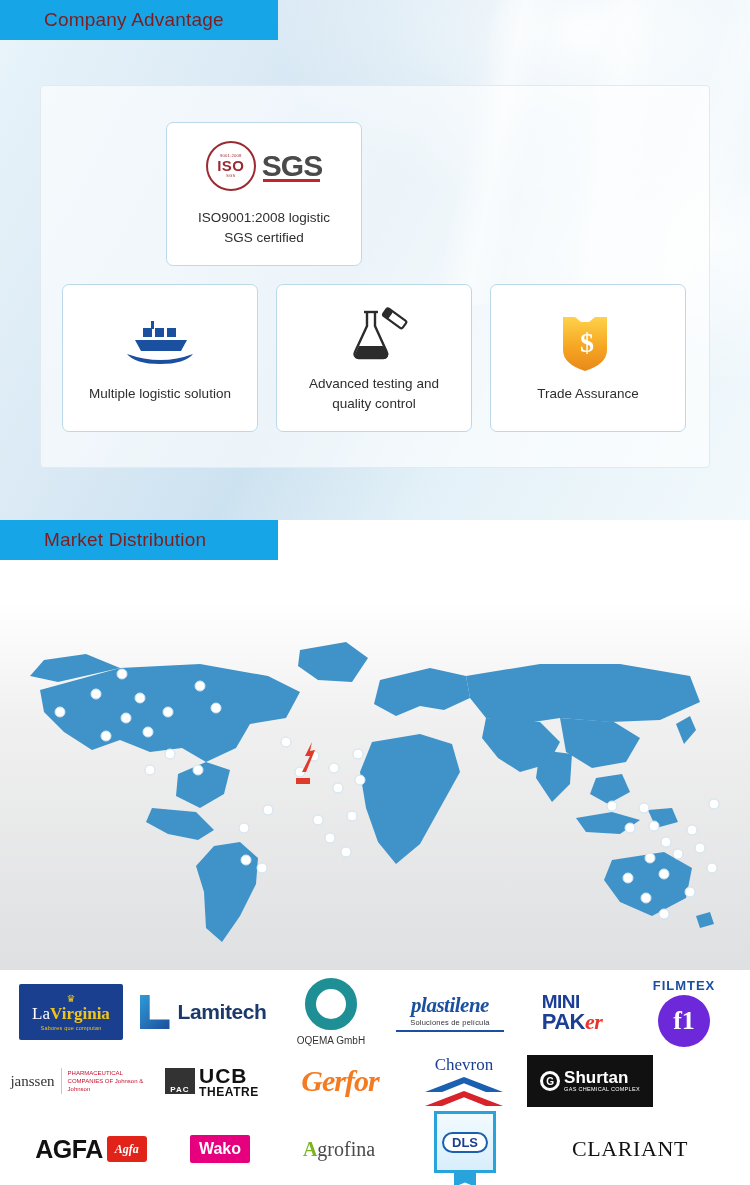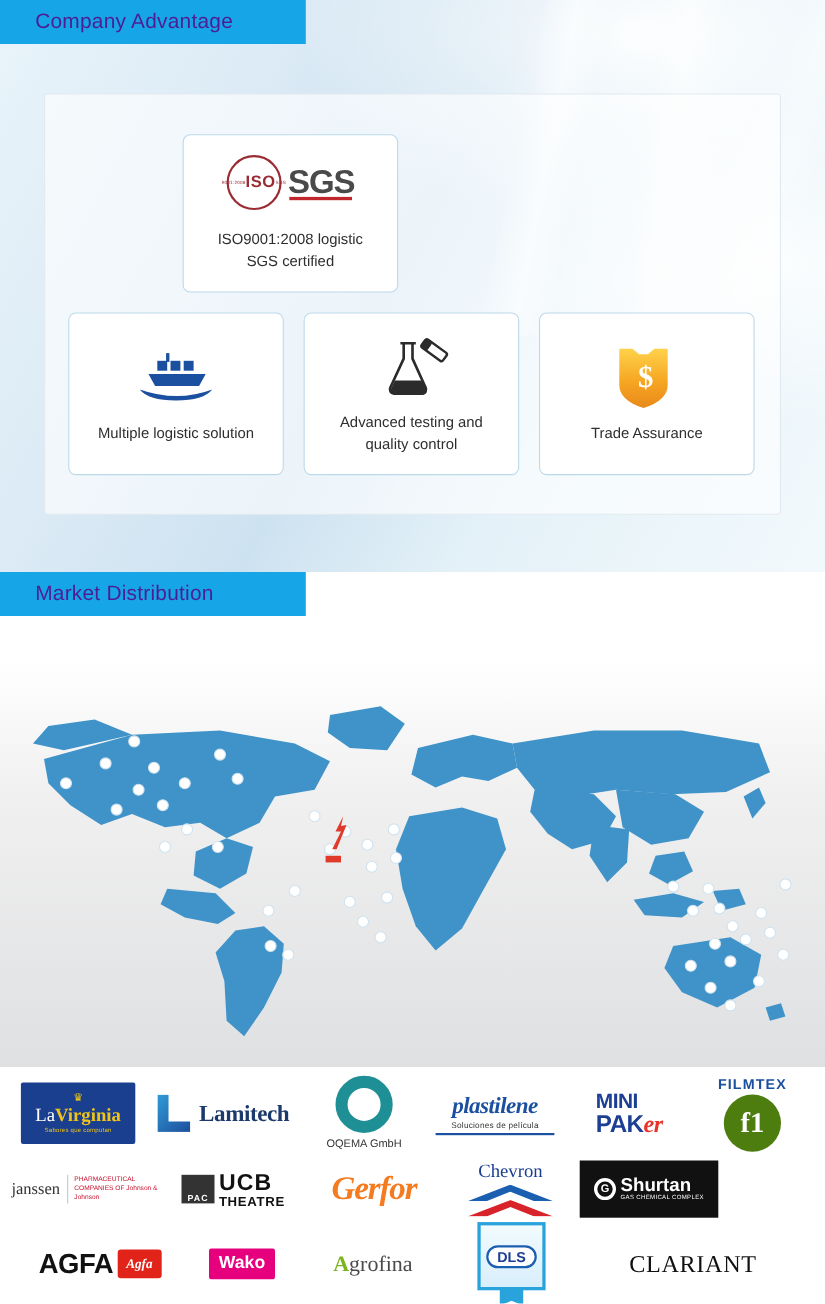--- a/index.html
+++ b/index.html
@@ -37,24 +37,24 @@
       linear-gradient(112deg, rgba(255,255,255,0) 72%, rgba(255,255,255,0.35) 78%, rgba(255,255,255,0) 84%);
     transform: rotate(-4deg);
     pointer-events: none;
   }
   .section-title {
     position: absolute;
     left: 0; top: 0;
     height: 40px;
     min-width: 278px;
     background: #16a6e8;
-    color: #4c1d95;
+    color: #7f1d1d;
     font-size: 19px;
     line-height: 40px;
-    padding-left: 32px;
+    padding-left: 44px;
     padding-right: 22px;
     letter-spacing: 0.2px;
     z-index: 4;
   }
 
   .adv-card {
     position: absolute;
     left: 40px; top: 85px;
     width: 670px; height: 383px;
     background: rgba(255,255,255,0.62);
@@ -95,20 +95,21 @@
     align-items: center;
     gap: 4px;
     margin-bottom: 16px;
     height: 52px;
   }
   .iso-seal {
     width: 50px; height: 50px;
     border-radius: 50%;
     border: 2px solid #9b2b33;
     display: flex;
+    flex-direction: column;
     align-items: center;
     justify-content: center;
     color: #9b2b33;
   }
   .iso-seal .iso-main { font-size: 15px; font-weight: bold; letter-spacing: 0.5px; line-height: 14px; }
   .iso-seal .iso-sub { font-size: 4.2px; line-height: 6px; letter-spacing: 0.2px; }
   .sgs-text {
     font-size: 30px;
     font-weight: bold;
     color: #4a4a4a;
@@ -172,21 +173,21 @@
   .lv-name { font-size: 17px; line-height: 19px; font-family: "Liberation Serif", serif; }
   .lv-name b { color: #f0c419; }
   .lv-tag { font-size: 5.5px; color: #f0c419; margin-top: 2px; letter-spacing: 0.2px; }
 
   .lamitech { display: flex; align-items: center; gap: 8px; }
   .lamitech-mark {
     width: 30px; height: 34px;
     background: linear-gradient(135deg,#2f9bd6,#1e4e9c);
     clip-path: polygon(0 0, 34% 0, 34% 72%, 100% 72%, 100% 100%, 0 100%);
   }
-  .lamitech-text { font-size: 21px; color: #1b3a6b; font-weight: bold; letter-spacing: -0.4px; font-family: Liberation Serif, serif; }
+  .lamitech-text { font-size: 21px; color: #1b3a6b; font-weight: bold; letter-spacing: -0.4px; }
 
   .oqema { display:flex; flex-direction: column; align-items: center; }
   .oqema-ring {
     width: 52px; height: 52px; border-radius: 50%;
     border: 11px solid #1f8f96;
     background: #fff;
   }
   .oqema-text { font-size: 10px; color: #333; margin-top: 5px; }
 
   .plast { display:flex; flex-direction: column; align-items: center; }
@@ -196,21 +197,21 @@
 
   .minipak { display:flex; flex-direction: column; align-items: flex-start; line-height: 1; }
   .minipak .m1 { font-size: 19px; font-weight: bold; color: #1c3f94; letter-spacing: -0.5px; }
   .minipak .m2 { font-size: 22px; font-weight: bold; color: #1c3f94; letter-spacing: -0.5px; }
   .minipak .m2 i { color: #e8342a; font-style: italic; font-family: "Liberation Serif", serif; }
 
   .filmtex { display:flex; flex-direction: column; align-items:center; }
   .filmtex-name { font-size: 13px; letter-spacing: 1px; color: #1b4fa0; font-weight: bold; }
   .filmtex-circle {
     width: 52px; height: 52px; border-radius: 50%;
-    background: #4d7c0f; color: #fff;
+    background: #6d28d9; color: #fff;
     display:flex; align-items:center; justify-content:center;
     font-size: 26px; font-weight: bold; font-family: "Liberation Serif", serif;
     margin-top: 2px;
   }
 
   .janssen { display:flex; align-items:center; gap: 6px; }
   .janssen-name { font-size: 15px; color: #333; font-family: "Liberation Serif", serif; }
   .janssen-bar { width:1px; height: 26px; background:#c7c7c7; }
   .janssen-jj { font-size: 6px; color: #c8102e; line-height: 8px; width: 86px; text-align: left; }
 

